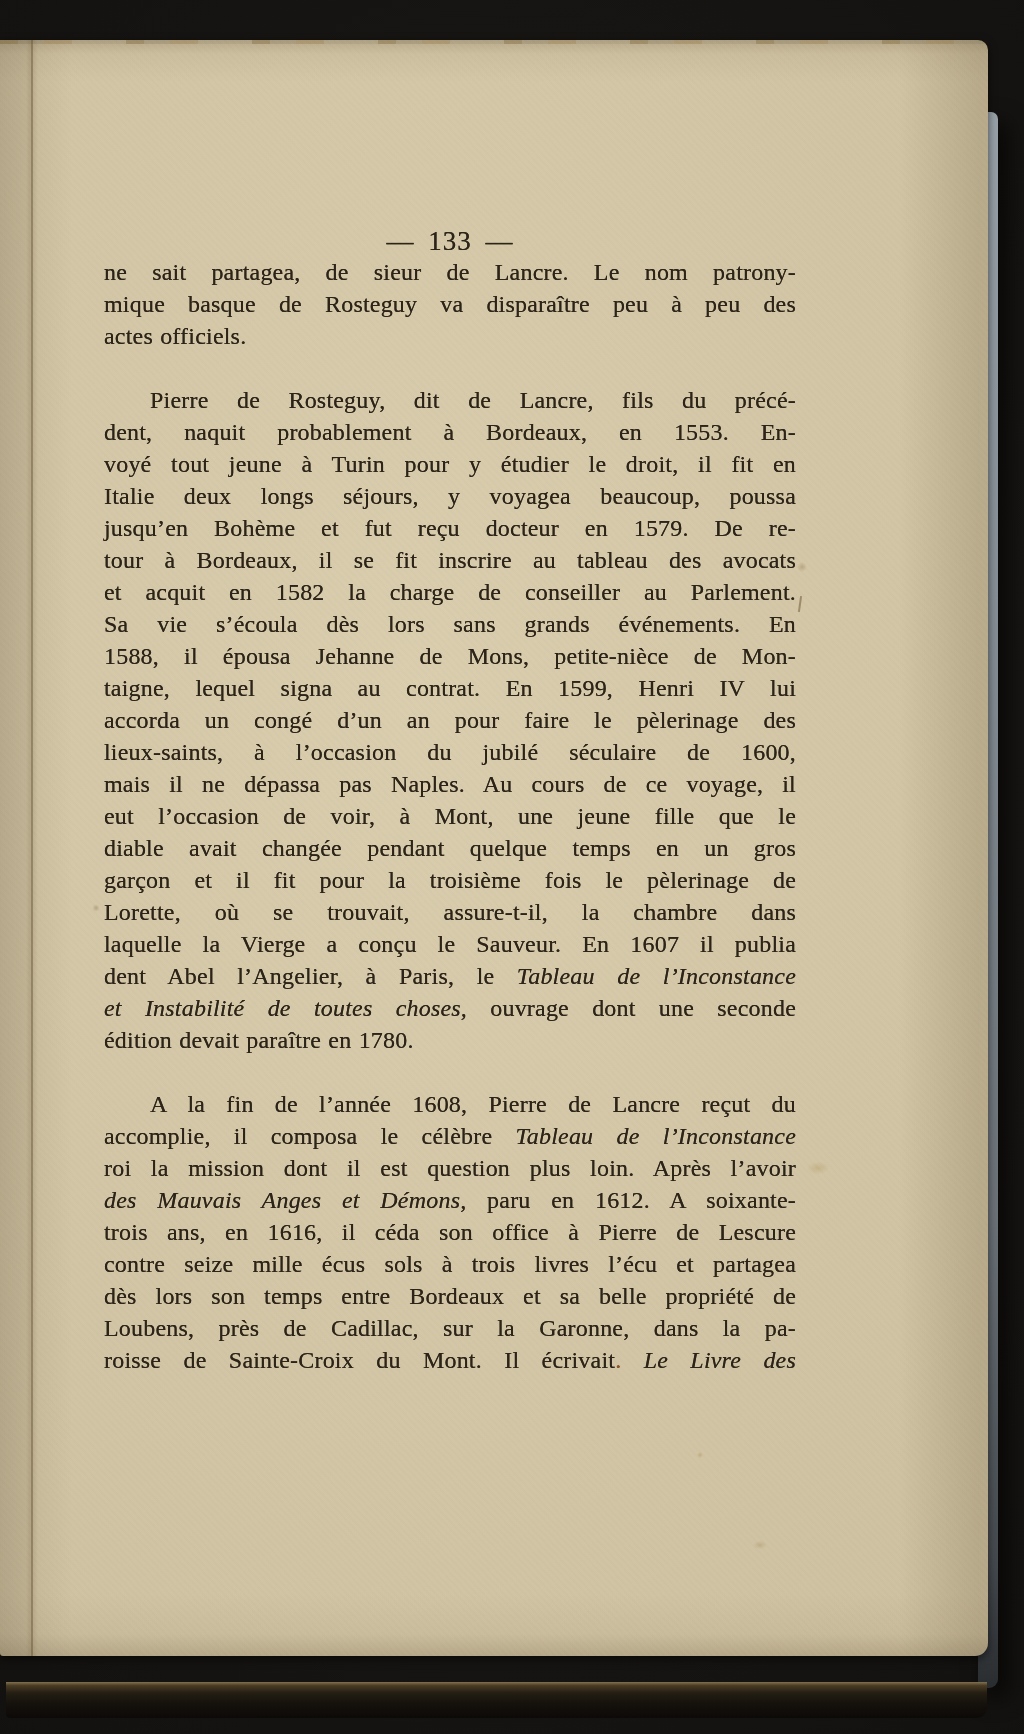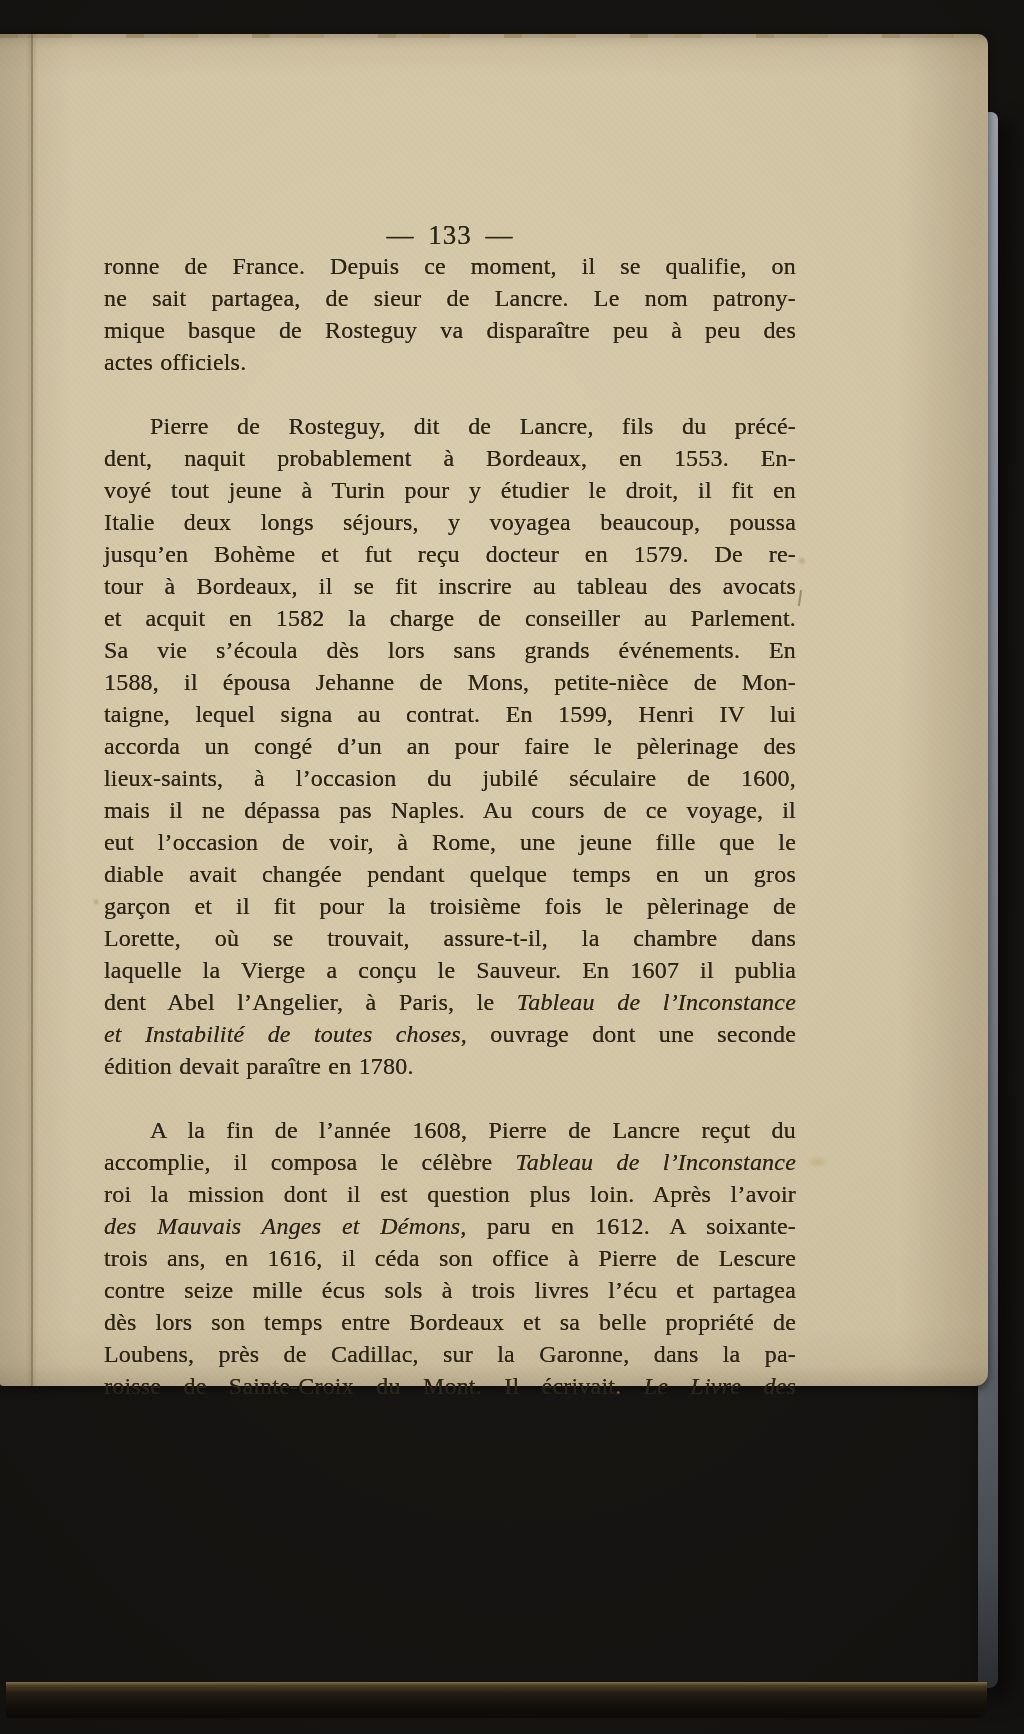--- a/index.html
+++ b/index.html
@@ -24,21 +24,21 @@
     box-shadow:8px 10px 22px rgba(0,0,0,0.75);
   }
   
   .edge-bottom{
     position:absolute;left:6px;top:1682px;width:981px;height:36px;
     background:linear-gradient(180deg,#80714f 0%,#4a3c24 10%,#241e13 30%,#15110c 60%,#0c0a08 100%);
     border-radius:0 0 10px 4px;
   }
 
   .paper{
-    position:absolute;left:0;top:34px;width:988px;height:1352px;
+    position:absolute;left:0;top:40px;width:988px;height:1616px;
     background-color:var(--paper);
     background-image:
       repeating-linear-gradient(47deg, rgba(0,0,0,0.012) 0 2px, rgba(0,0,0,0) 2px 5px),
       radial-gradient(circle 7px at 802px 527px, rgba(120,85,40,0.28), rgba(120,85,40,0) 70%),
       radial-gradient(ellipse 16px 9px at 818px 1128px, rgba(170,140,70,0.30), rgba(170,140,70,0) 70%),
       radial-gradient(ellipse 10px 6px at 760px 1505px, rgba(150,115,60,0.25), rgba(150,115,60,0) 70%),
       radial-gradient(circle 5px at 96px 868px, rgba(110,85,45,0.30), rgba(110,85,45,0) 75%),
       radial-gradient(circle 4px at 700px 1415px, rgba(160,110,40,0.30), rgba(160,110,40,0) 75%),
       linear-gradient(90deg, rgba(70,56,32,0.20) 0px, rgba(70,56,32,0.14) 26px, rgba(100,82,50,0.28) 30px, rgba(70,56,32,0.06) 38px, rgba(0,0,0,0) 72px),
       linear-gradient(90deg, rgba(0,0,0,0) 91%, rgba(80,64,36,0.18) 99%),
@@ -96,40 +96,39 @@
 
 <div class="stage">
   <div class="edge-right"></div>
   <div class="edge-bottom"></div>
   <div class="paper">
     <div class="gutter-crease"></div>
     <div class="scratch"></div>
     <div class="page-number">— 133 —</div>
     <div class="text-block">
         <div class="paragraph">
-          <div class="line"><span class="">ronne de France. Depuis ce moment, il se qualifie, on</span></div>
           <div class="line"><span class="">ne sait partagea, de sieur de Lancre. Le nom patrony-</span></div>
           <div class="line"><span class="">mique basque de Rosteguy va disparaître peu à peu des</span></div>
           <div class="line lastline"><span class="">actes officiels.</span></div>
         </div>
         <div class="paragraph">
           <div class="line indent"><span class="">Pierre de Rosteguy, dit de Lancre, fils du précé-</span></div>
           <div class="line"><span class="">dent, naquit probablement à Bordeaux, en 1553. En-</span></div>
           <div class="line"><span class="">voyé tout jeune à Turin pour y étudier le droit, il fit en</span></div>
           <div class="line"><span class="">Italie deux longs séjours, y voyagea beaucoup, poussa</span></div>
           <div class="line"><span class="">jusqu’en Bohème et fut reçu docteur en 1579. De re-</span></div>
           <div class="line"><span class="">tour à Bordeaux, il se fit inscrire au tableau des avocats</span></div>
           <div class="line"><span class="">et acquit en 1582 la charge de conseiller au Parlement.</span></div>
           <div class="line"><span class="">Sa vie s’écoula dès lors sans grands événements. En</span></div>
           <div class="line"><span class="">1588, il épousa Jehanne de Mons, petite-nièce de Mon-</span></div>
           <div class="line"><span class="">taigne, lequel signa au contrat. En 1599, Henri IV lui</span></div>
           <div class="line"><span class="">accorda un congé d’un an pour faire le pèlerinage des</span></div>
           <div class="line"><span class="">lieux-saints, à l’occasion du jubilé séculaire de 1600,</span></div>
           <div class="line"><span class="">mais il ne dépassa pas Naples. Au cours de ce voyage, il</span></div>
-          <div class="line"><span class="">eut l’occasion de voir, à Rome, une jeune fille que le</span></div>
+          <div class="line"><span class="">eut l’occasion de voir, à Mont, une jeune fille que le</span></div>
           <div class="line"><span class="">diable avait changée pendant quelque temps en un gros</span></div>
           <div class="line"><span class="">garçon et il fit pour la troisième fois le pèlerinage de</span></div>
           <div class="line"><span class="">Lorette, où se trouvait, assure-t-il, la chambre dans</span></div>
           <div class="line"><span class="">laquelle la Vierge a conçu le Sauveur. En 1607 il publia</span></div>
           <div class="line"><span class="">dent Abel l’Angelier, à Paris, le </span><span class="italic ">Tableau de l’Inconstance</span></div>
           <div class="line"><span class="italic ">et Instabilité de toutes choses,</span><span class=""> ouvrage dont une seconde</span></div>
           <div class="line lastline"><span class="">édition devait paraître en 1780.</span></div>
         </div>
         <div class="paragraph">
           <div class="line indent"><span class="">A la fin de l’année 1608, Pierre de Lancre reçut du</span></div>

